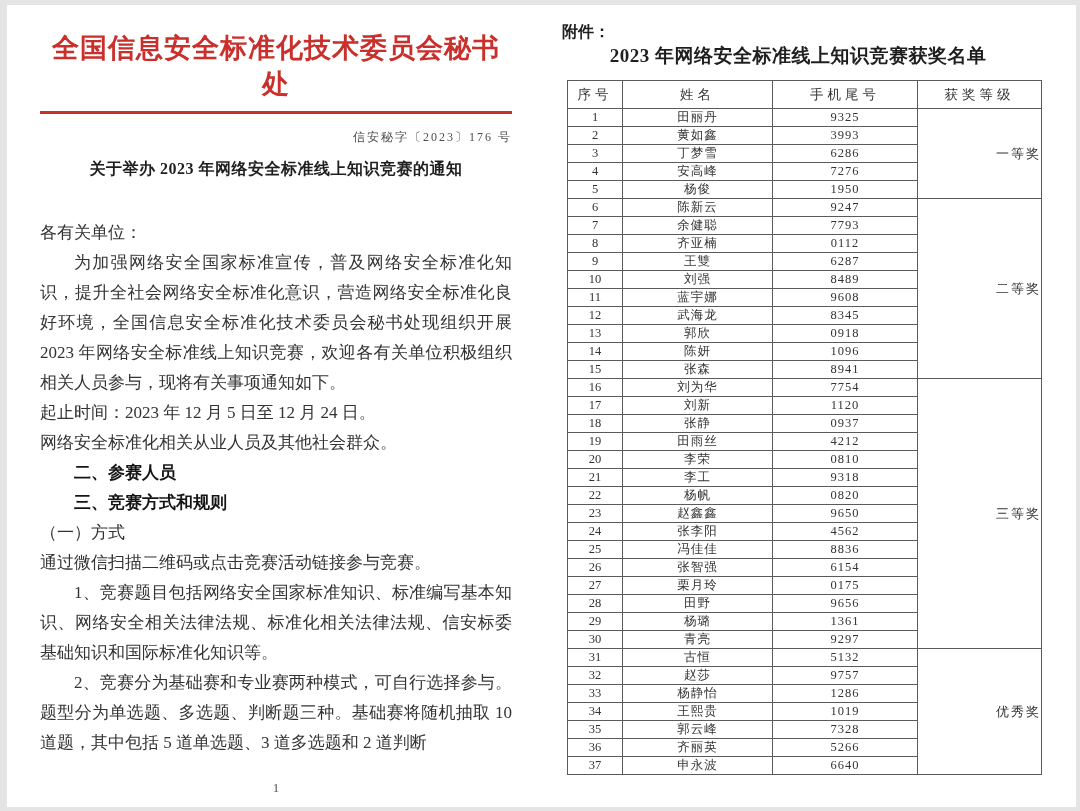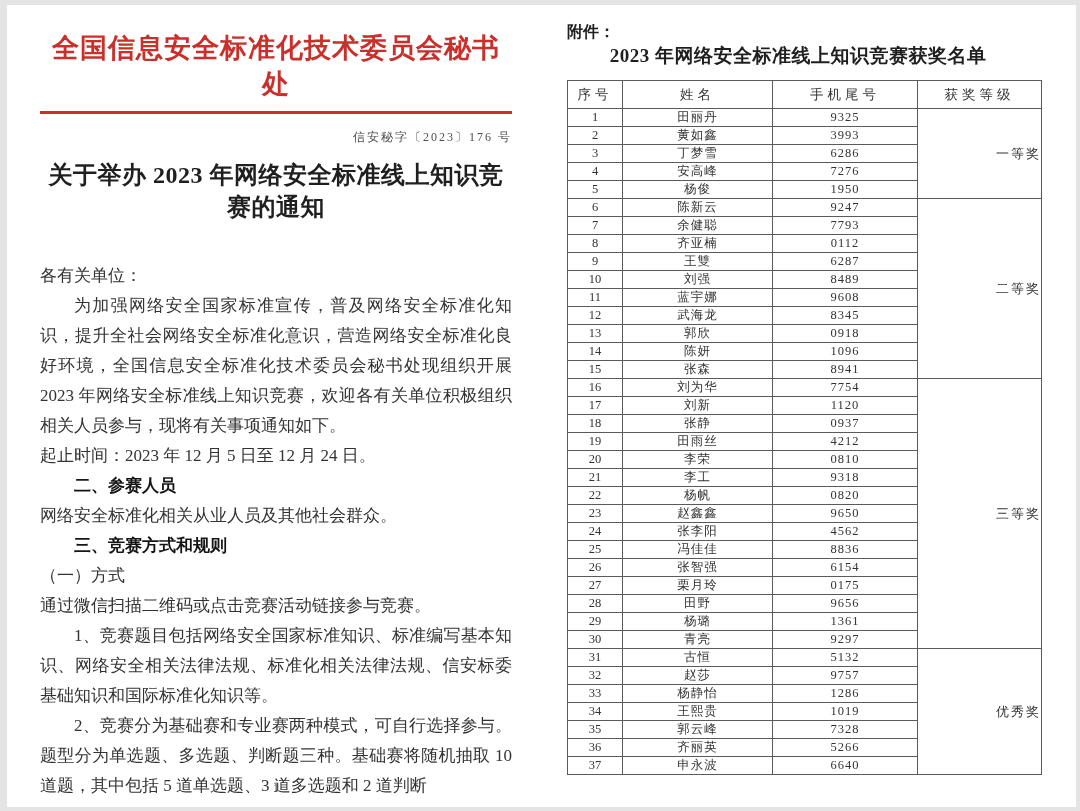--- a/index.html
+++ b/index.html
@@ -27,35 +27,35 @@
     color:#c9302c; font-size:27px; font-weight:bold;
     text-align:center; letter-spacing:1px;
     padding:6px 0 9px 0;
     border-bottom:3px solid #c9302c;
   }
   .doc-number {
     text-align:right; font-size:12px; color:#4d4d4d;
     margin-top:15px; letter-spacing:2px;
   }
   .notice-title {
-    font-size:24px; font-weight:bold; color:#1f1f1f;
+    font-size:16px; font-weight:bold; color:#1f1f1f;
     text-align:center; margin-top:13px; letter-spacing:0.5px;
   }
   .body-block { font-size:17px; line-height:30px; color:#333; text-align:justify; }
   .salutation { margin-top:38px; }
   .para-indent { text-indent:2em; }
   .sec-heading { font-weight:bold; color:#141414; text-indent:2em; }
   .page-num {
     position:absolute; left:0; top:756px; width:472px;
     text-align:center; font-size:13px; color:#555;
   }
 
   
   .right-page { position:absolute; left:555px; top:22px; width:500px; color:#2e2e2e; }
-  .attachment-label { font-size:16px; font-weight:bold; margin-left:12px; color:#1f1f1f; }
+  .attachment-label { font-size:16px; font-weight:bold; margin-left:7px; color:#1f1f1f; }
   .table-title {
     font-size:19px; font-weight:bold; color:#1f1f1f;
     text-align:center; width:486px; letter-spacing:0.5px;
   }
   table.winners {
     margin:11px 4px 0 12px; border-collapse:collapse;
     width:474px; table-layout:fixed;
   }
   .winners th, .winners td {
     border:1px solid #5a5a5a; text-align:center;
@@ -84,22 +84,22 @@
   <div class="left-page">
     <div class="red-header">全国信息安全标准化技术委员会秘书处</div>
     <div class="doc-number">信安秘字〔2023〕176 号</div>
     <div class="notice-title">关于举办 2023 年网络安全标准线上知识竞赛的通知</div>
 
     <div class="body-block salutation">各有关单位：</div>
     <div class="body-block para-indent">为加强网络安全国家标准宣传，普及网络安全标准化知识，提升全社会网络安全标准化意识，营造网络安全标准化良好环境，全国信息安全标准化技术委员会秘书处现组织开展 2023 年网络安全标准线上知识竞赛，欢迎各有关单位积极组织相关人员参与，现将有关事项通知如下。</div>
 
     <div class="body-block">起止时间：2023 年 12 月 5 日至 12 月 24 日。</div>
 
+    <div class="body-block">网络安全标准化相关从业人员及其他社会群众。</div>
     <div class="body-block sec-heading">二、参赛人员</div>
-    <div class="body-block">网络安全标准化相关从业人员及其他社会群众。</div>
 
     <div class="body-block sec-heading">三、竞赛方式和规则</div>
     <div class="body-block">（一）方式</div>
     <div class="body-block">通过微信扫描二维码或点击竞赛活动链接参与竞赛。</div>
     <div class="body-block para-indent">1、竞赛题目包括网络安全国家标准知识、标准编写基本知识、网络安全相关法律法规、标准化相关法律法规、信安标委基础知识和国际标准化知识等。</div>
     <div class="body-block para-indent">2、竞赛分为基础赛和专业赛两种模式，可自行选择参与。题型分为单选题、多选题、判断题三种。基础赛将随机抽取 10 道题，其中包括 5 道单选题、3 道多选题和 2 道判断</div>
 
     <div class="page-num">1</div>
   </div>
 

